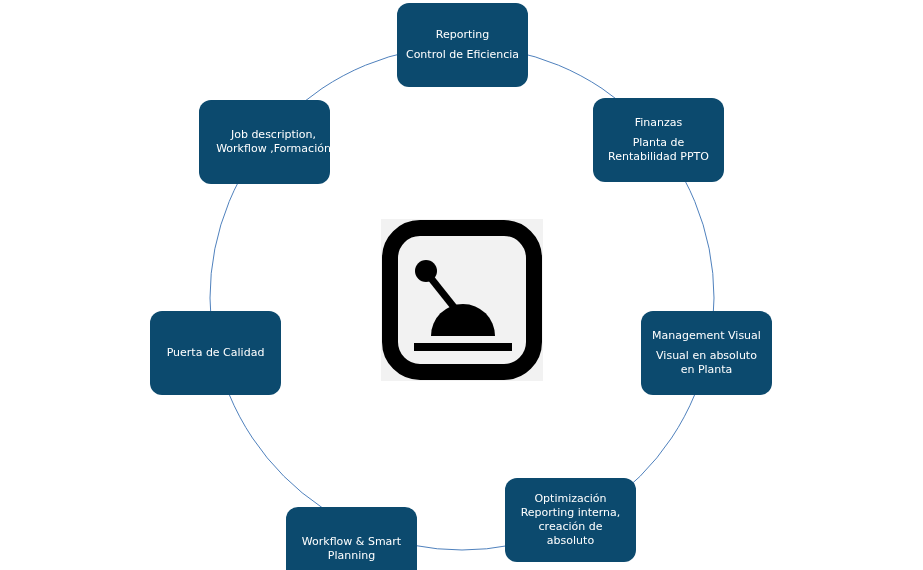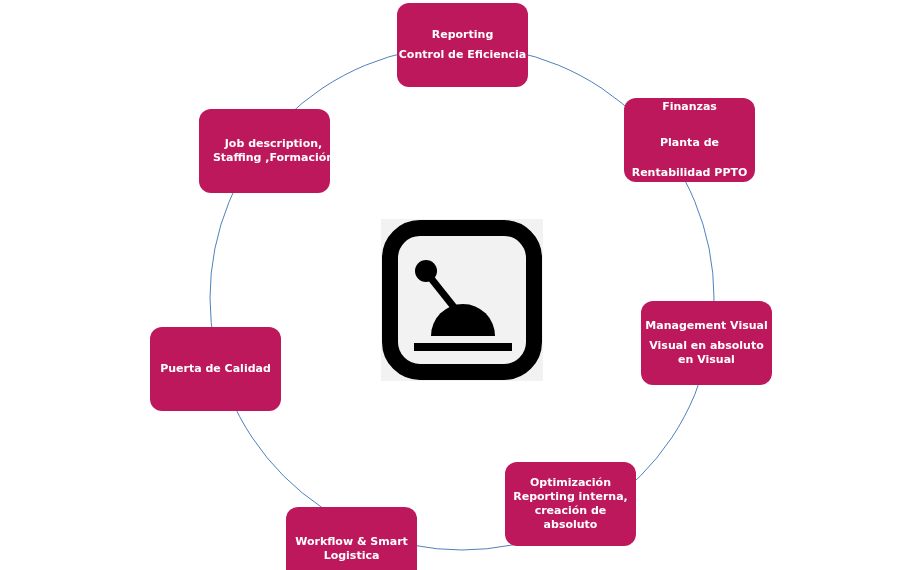--- a/index.html
+++ b/index.html
@@ -3,34 +3,34 @@
   <meta charset="utf-8">
   <style>
     html, body { margin: 0; padding: 0; }
     body {
       width: 923px; height: 570px; background: #ffffff; position: relative; overflow: hidden;
       font-family: "DejaVu Sans", sans-serif;
     }
     #ring { position: absolute; left: 0; top: 0; width: 923px; height: 570px; }
     .node {
       position: absolute; width: 131px; height: 84px;
-      background: #be185d; border-radius: 12px;
+      background: #0c4a6e; border-radius: 12px;
       display: flex; flex-direction: column; align-items: center; justify-content: center;
-      color: #ffffff; font-weight: bold; font-size: 11px; line-height: 14px; text-align: center;
+      color: #ffffff; font-weight: normal; font-size: 11px; line-height: 14px; text-align: center;
       box-sizing: border-box; padding: 2px 6px;
     }
     .node .line { display: block; white-space: nowrap; }
     .node .gap { margin-top: 6px; }
     #n-reporting { left: 397px; top: 3px; }
-    #n-finanzas { left: 624px; top: 98px; justify-content: space-between; }
-    #n-management { left: 641px; top: 301px; }
-    #n-optim { left: 505px; top: 462px; }
+    #n-finanzas { left: 593px; top: 98px; }
+    #n-management { left: 641px; top: 311px; }
+    #n-optim { left: 505px; top: 478px; }
     #n-workflow { left: 286px; top: 482px; margin-top: 25px; }
-    #n-puerta { left: 150px; top: 311px; margin-top: 16px; }
-    #n-job { left: 199px; top: 109px; padding-left: 24px; }
+    #n-puerta { left: 150px; top: 311px; }
+    #n-job { left: 199px; top: 100px; padding-left: 24px; }
     #center-icon { position: absolute; left: 381px; top: 219px; width: 162px; height: 162px; }
   </style>
 </head>
 <body>
 
 <svg id="ring" viewBox="0 0 923 570">
   <circle cx="462" cy="298" r="252" fill="none" stroke="#4f81bd" stroke-width="1"></circle>
 </svg>
 
 <div class="node" id="n-reporting">
@@ -40,42 +40,42 @@
 
 <div class="node" id="n-finanzas">
   <span class="line">Finanzas</span>
   <span class="line gap">Planta de</span>
   <span class="line">Rentabilidad  PPTO</span>
 </div>
 
 <div class="node" id="n-management">
   <span class="line">Management Visual</span>
   <span class="line gap">Visual en absoluto</span>
-  <span class="line">en Visual</span>
+  <span class="line">en Planta</span>
 </div>
 
 <div class="node" id="n-optim">
   <span class="line">Optimización</span>
   <span class="line">Reporting  interna,</span>
   <span class="line">creación  de</span>
   <span class="line">absoluto</span>
 </div>
 
 <div class="node" id="n-workflow">
   <span class="line">Workflow &amp; Smart</span>
-  <span class="line">Logistica</span>
+  <span class="line">Planning</span>
 </div>
 
 <div class="node" id="n-puerta">
   <span class="line">Puerta de Calidad</span>
 </div>
 
 <div class="node" id="n-job">
   <span class="line">Job description,</span>
-  <span class="line">Staffing ,Formación</span>
+  <span class="line">Workflow ,Formación</span>
 </div>
 
 <svg id="center-icon" viewBox="0 0 162 162">
   <rect x="0" y="0" width="162" height="162" fill="#f2f2f2"></rect>
   <rect x="9" y="9" width="144" height="144" rx="30" ry="30" fill="none" stroke="#000000" stroke-width="16"></rect>
   <line x1="45" y1="53" x2="76" y2="92" stroke="#000000" stroke-width="7"></line>
   <circle cx="45" cy="52" r="11" fill="#000000"></circle>
   <path d="M50 117 A32 32 0 0 1 114 117 Z" fill="#000000"></path>
   <rect x="33" y="124" width="98" height="8" fill="#000000"></rect>
 </svg>

